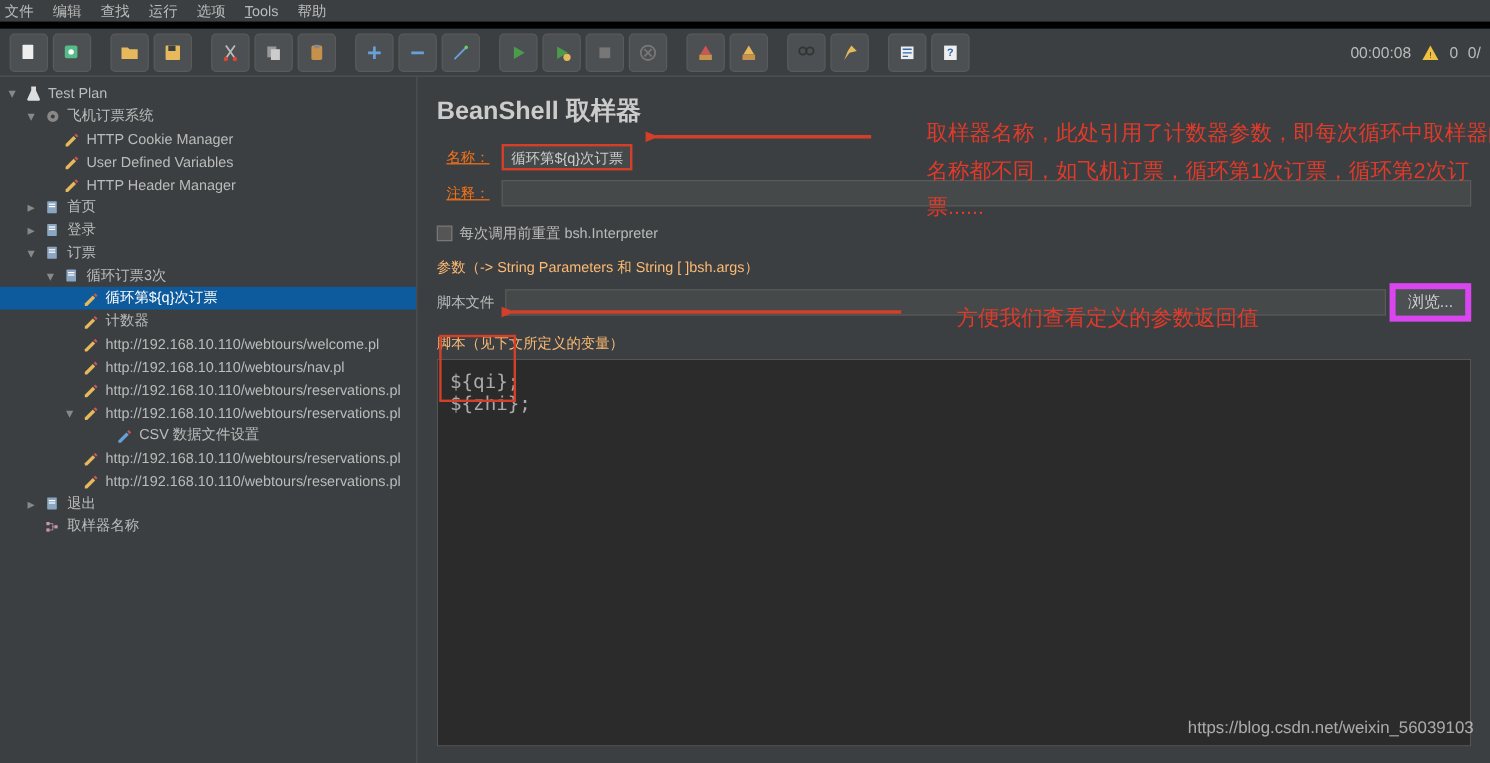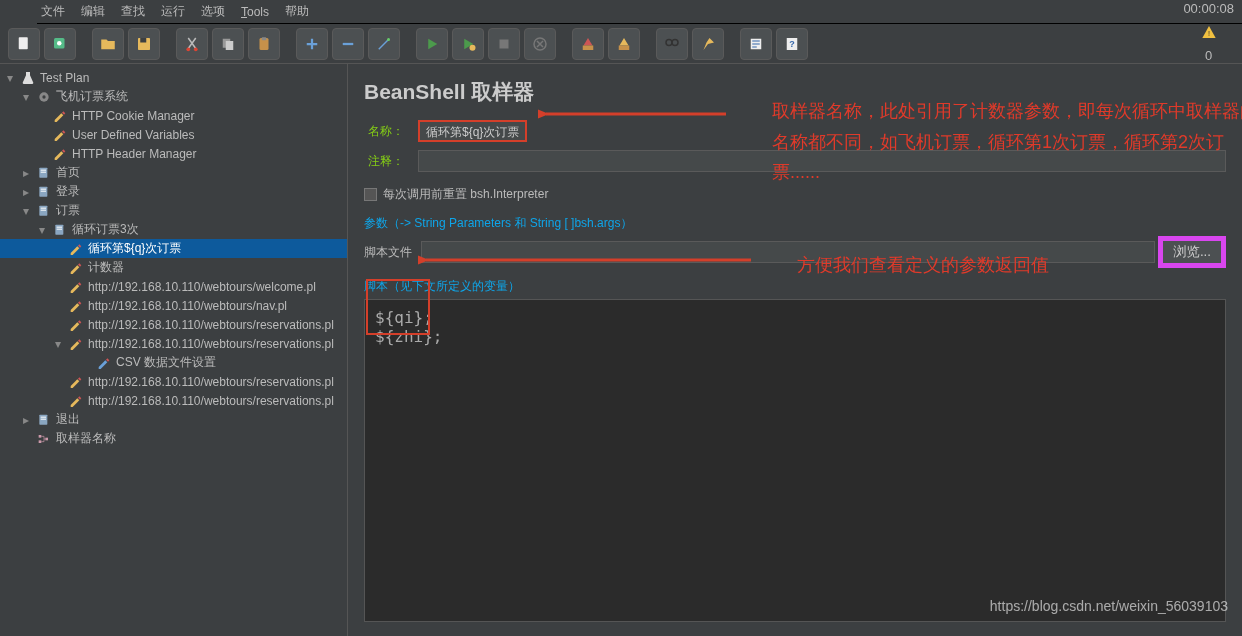--- a/index.html
+++ b/index.html
@@ -1,45 +1,45 @@
 <!DOCTYPE html>
 <html><head>
 <meta charset="utf-8">
 <style>
 * { margin: 0; padding: 0; box-sizing: border-box; font-family: "Microsoft YaHei", Arial, sans-serif; }
 body { background: #3c3f41; color: #bbbbbb; font-size: 12px; overflow: hidden; width: 1242px; height: 636px; position: relative; }
 
-.menubar { height: 24px; background: #3c3f41; display: flex; align-items: center; padding: 0 4px; gap: 16px; border-bottom: 1px solid #000000; margin-left: 37px; }
+.menubar { height: 24px; background: #3c3f41; display: flex; align-items: center; padding: 0 4px; gap: 16px; border-bottom: 6px solid #000000; }
 .menubar span { cursor: default; }
 .menubar span u { text-decoration: underline; }
 
 .toolbar { height: 40px; background: #3c3f41; display: flex; align-items: center; padding: 0 8px; gap: 4px; border-bottom: 1px solid #555; }
 .tbtn { width: 32px; height: 32px; background: #4c5052; border: 1px solid #5a5a5a; border-radius: 4px; display: flex; align-items: center; justify-content: center; cursor: pointer; }
 .tbtn svg { width: 18px; height: 18px; }
 .tsep { width: 8px; }
-.timer { margin-left: auto; display: flex; align-items: center; gap: 8px; color: #bbb; font-size: 13px; flex-direction: column; }
+.timer { margin-left: auto; display: flex; align-items: center; gap: 8px; color: #bbb; font-size: 13px; }
 
 .main { display: flex; height: calc(636px - 64px); }
 .tree { width: 348px; background: #3c3f41; border-right: 1px solid #555; overflow: auto; padding-top: 4px; }
 .tree-row { display: flex; align-items: center; height: 19px; padding-left: 4px; cursor: default; white-space: nowrap; }
 .tree-row.selected { background: #0d5a9c; color: #fff; }
 .tree-row .exp { width: 12px; display: inline-flex; justify-content: center; color: #888; }
 .tree-row .ico { width: 16px; height: 16px; margin: 0 4px; display: inline-flex; align-items: center; justify-content: center; }
 .tree-row .lbl { }
 .lvl0{padding-left:4px}.lvl1{padding-left:20px}.lvl2{padding-left:36px}.lvl3{padding-left:52px}.lvl4{padding-left:80px}
 
 .panel { flex: 1; background: #3c3f41; padding: 14px 16px; display: flex; flex-direction: column; position: relative; }
 .panel h2 { font-size: 21px; font-weight: bold; color: #ccc; margin-bottom: 14px; }
 .form-row { display: flex; align-items: center; margin-bottom: 8px; gap: 10px; }
-.form-row label { width: 44px; text-align: center; color: #84cc16; }
+.form-row label { width: 44px; text-align: right; color: #f97316; text-decoration: underline; }
 .form-row .inp { flex: 1; height: 22px; background: #45494a; border: 1px solid #5a5a5a; padding: 2px 6px; color: #ccc; }
 .form-row .inp.hl { border: 2px solid #d43f2a; }
 .chk-row { margin: 6px 0 8px 0; display: flex; align-items: center; gap: 6px; }
 .chk { width: 13px; height: 13px; background: #555; border: 1px solid #777; }
-.section-lbl { color: #0ea5e9; margin: 4px 0 4px 0; }
+.section-lbl { color: #fdba74; margin: 4px 0 4px 0; }
 .file-row { display: flex; align-items: center; gap: 3px; margin-bottom: 6px; }
 .file-row .inp { flex: 1; height: 22px; background: #45494a; border: 1px solid #5a5a5a; }
 .browse { padding: 2px 10px; background: #4c5052; border: 5px solid #d946ef; color: #ccc; }
 .editor-wrap { position: relative; flex: 1; }
 .editor { width: 100%; height: 100%; min-height: 300px; background: #2b2b2b; border: 1px solid #555; padding: 8px 10px; color: #aaa; font-family: monospace; font-size: 16px; white-space: pre; }
 .hl-box { position: absolute; border: 2px solid #d43f2a; pointer-events: none; }
 
 .anno { position: absolute; color: #e03a2a; font-size: 18px; line-height: 1.7; pointer-events: none; margin-left: 44px; }
 .arrow { position: absolute; pointer-events: none; }
 

